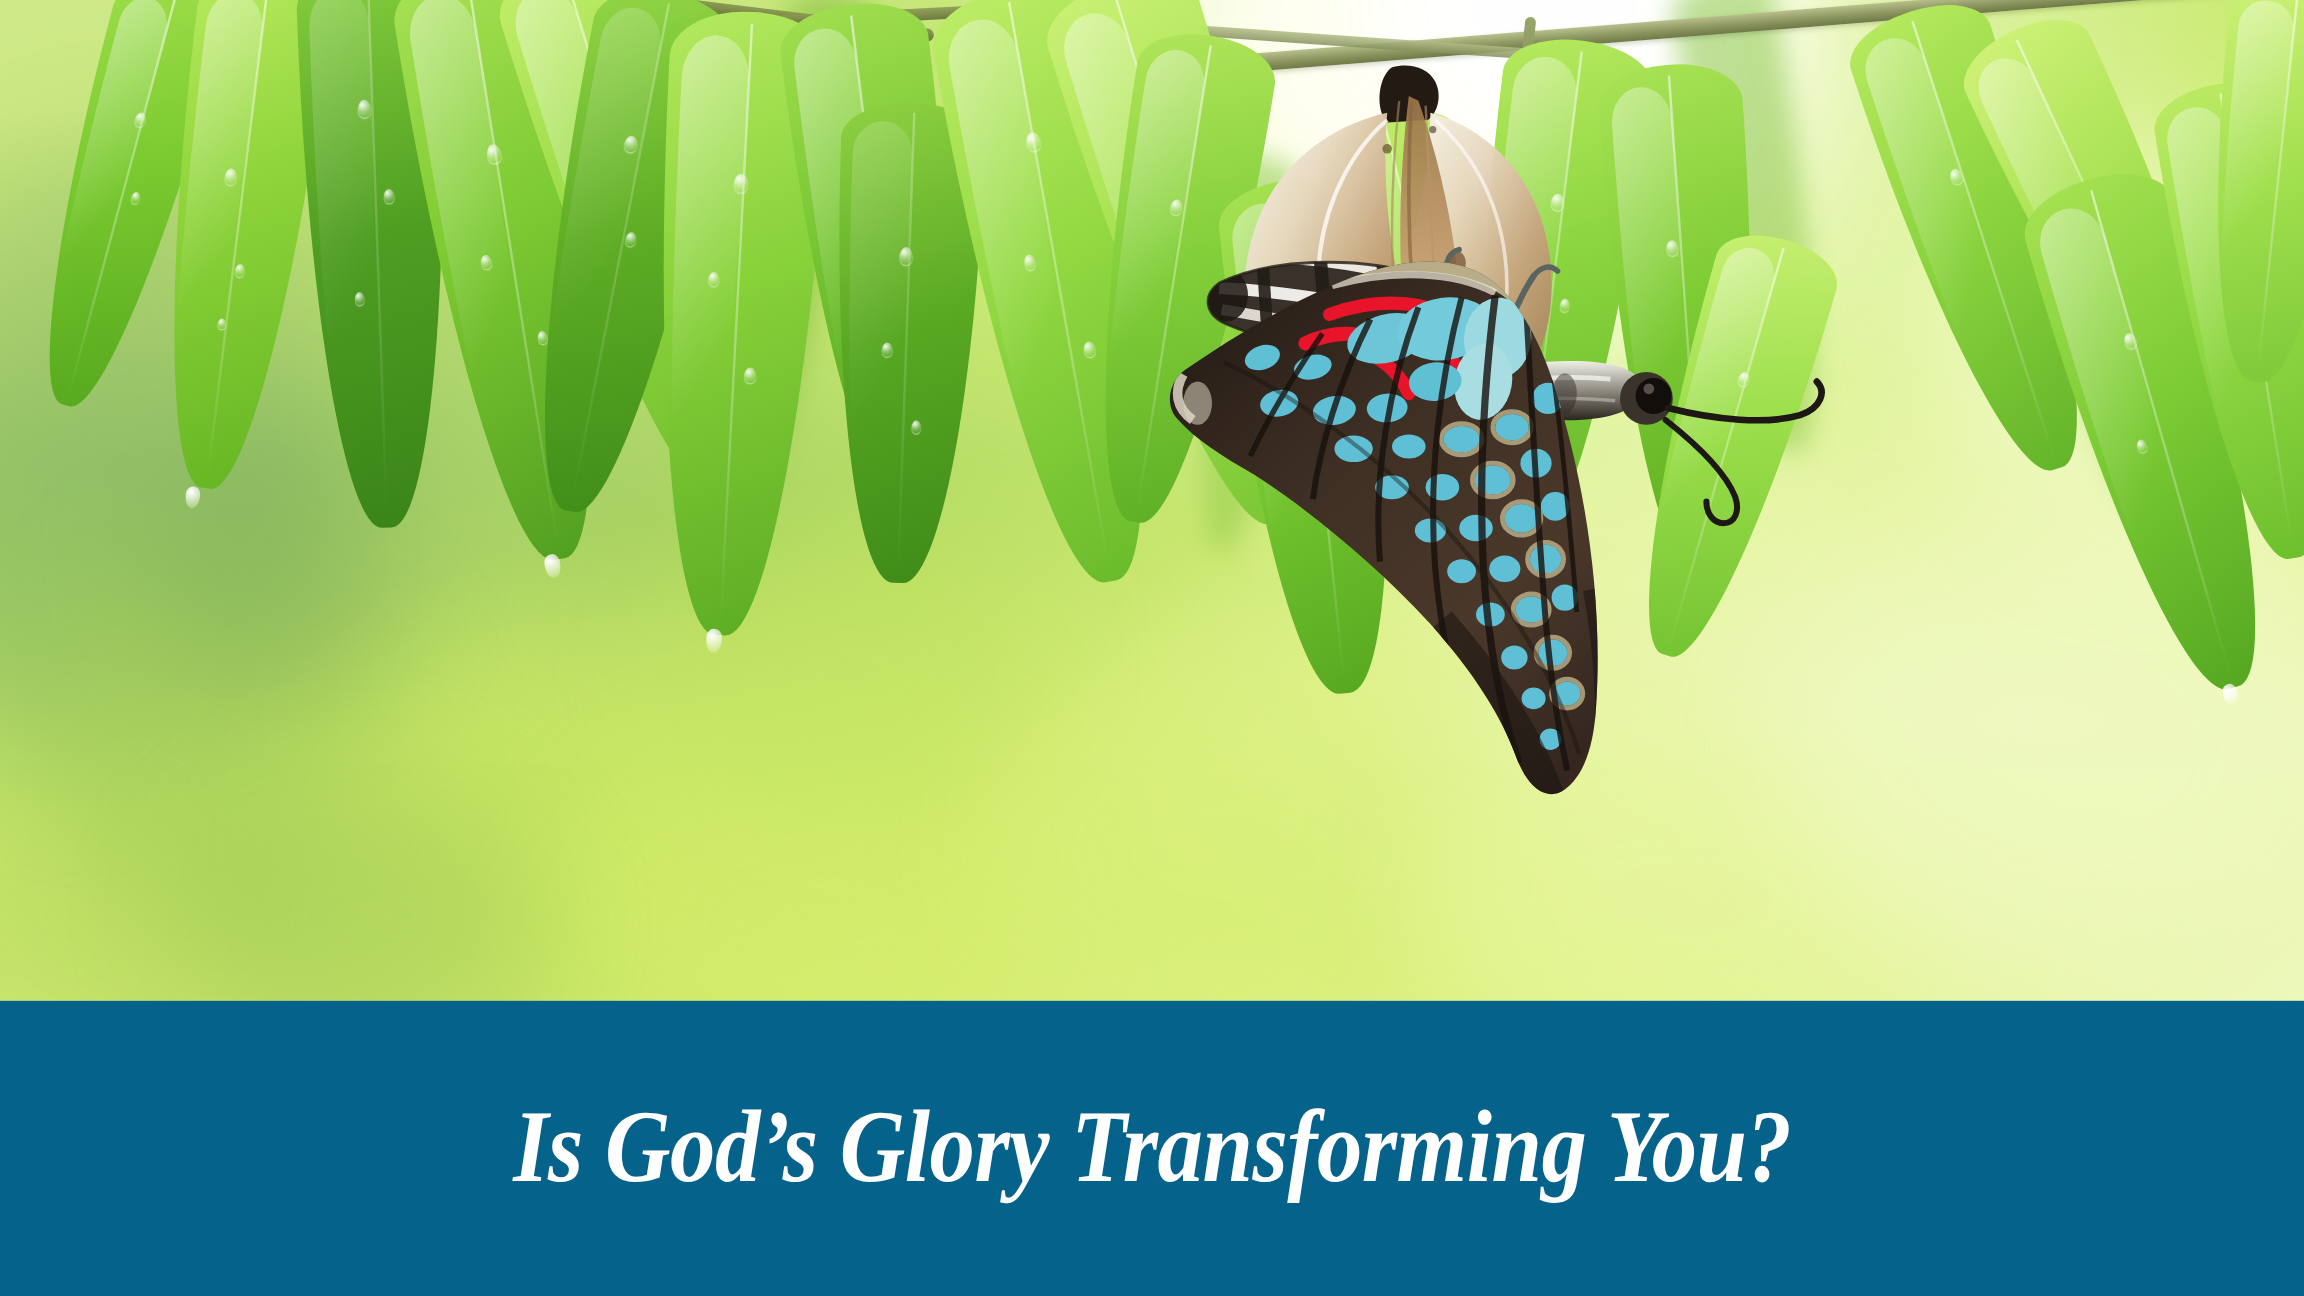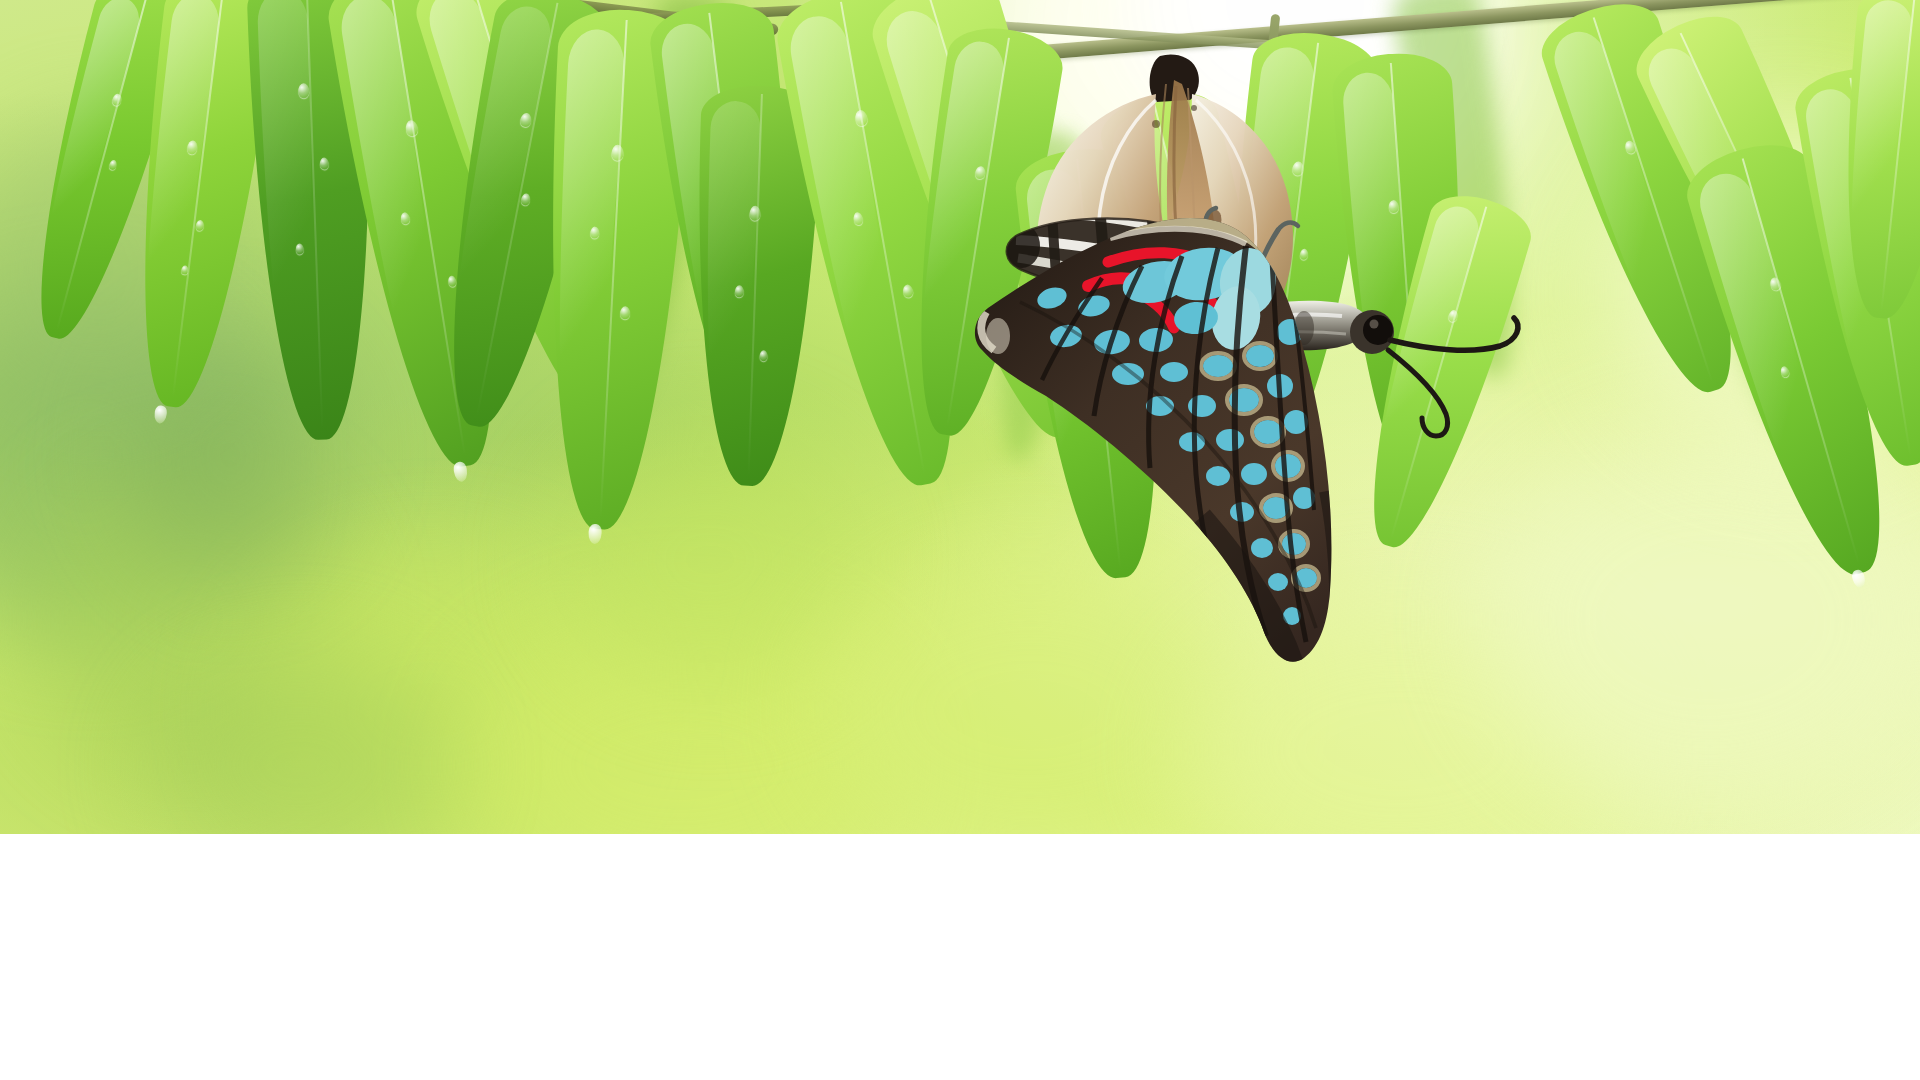--- a/index.html
+++ b/index.html
@@ -494,14 +494,17 @@
 
             <path d="M26,262 C18,276 20,290 34,300" stroke="#e8e2cf" stroke-width="8" fill="none" opacity="0.8"></path>
             <ellipse cx="38" cy="286" rx="12" ry="18" fill="#ddd6c2" opacity="0.55"></ellipse>
           </g>
         </g>
       </svg>
     </div>
 
   </div>
 
+  <div id="banner" style="background:#05628B;">
+    <div id="banner-title" style="color: rgb(255, 255, 255); font-size: 86px;">Is God’s Glory Transforming You?</div>
+  </div>
 
 </div>
 
 </body></html>

